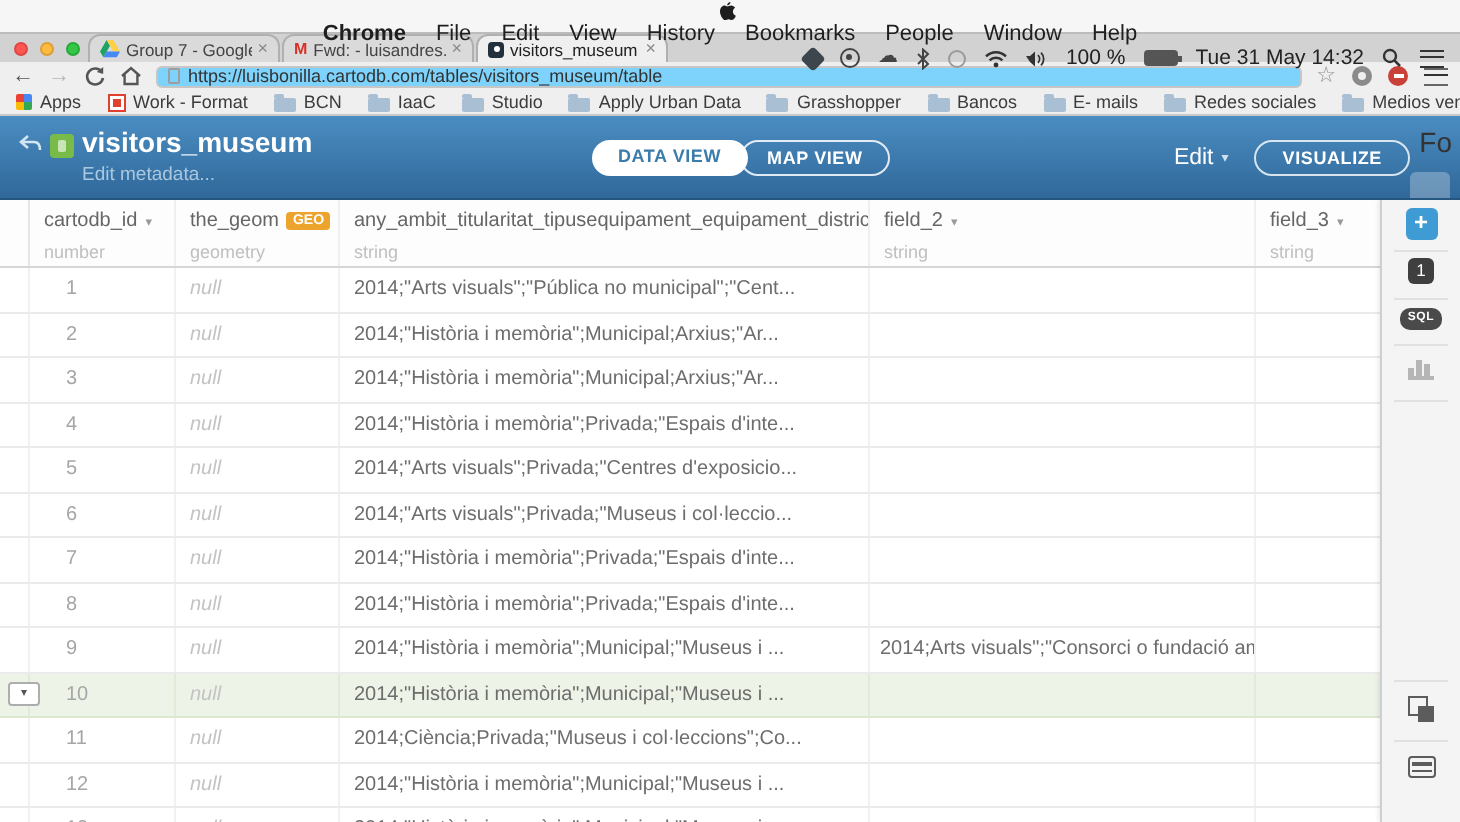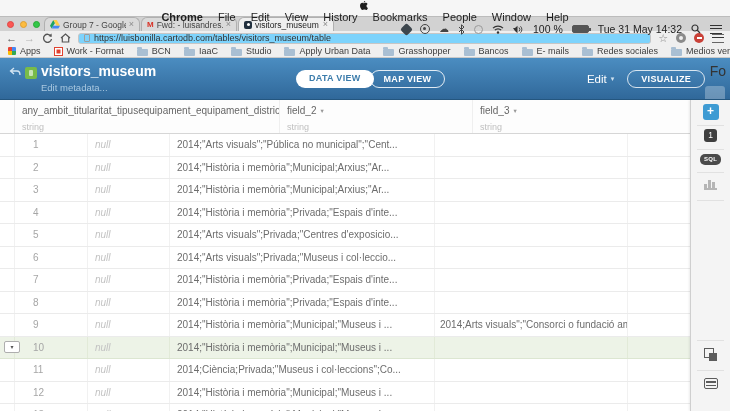--- a/index.html
+++ b/index.html
@@ -336,20 +336,36 @@
     <span class="visualize-btn">VISUALIZE</span>
   </span>
   <span class="panel-handle"></span>
 </div>
 
 <div class="table-area">
   <div class="thead">
     <span class="th-gutter"></span>
     <span style="display:flex;">
 
+    <span class="thcell" data-i="0">
+          <span class="th-name">
+            <span>cartodb_id</span>
+
+            <span class="arrow">▾</span>
+          </span>
+          <span class="th-type">number</span>
+        </span>
+        <span class="thcell" data-i="1">
+          <span class="th-name">
+            <span>the_geom</span>
+            <span class="geo-badge">GEO</span>
+
+          </span>
+          <span class="th-type">geometry</span>
+        </span>
         <span class="thcell" data-i="2">
           <span class="th-name">
             <span>any_ambit_titularitat_tipusequipament_equipament_districte_visi</span>
 
           </span>
           <span class="th-type">string</span>
         </span>
         <span class="thcell" data-i="3">
           <span class="th-name">
             <span>field_2</span>

